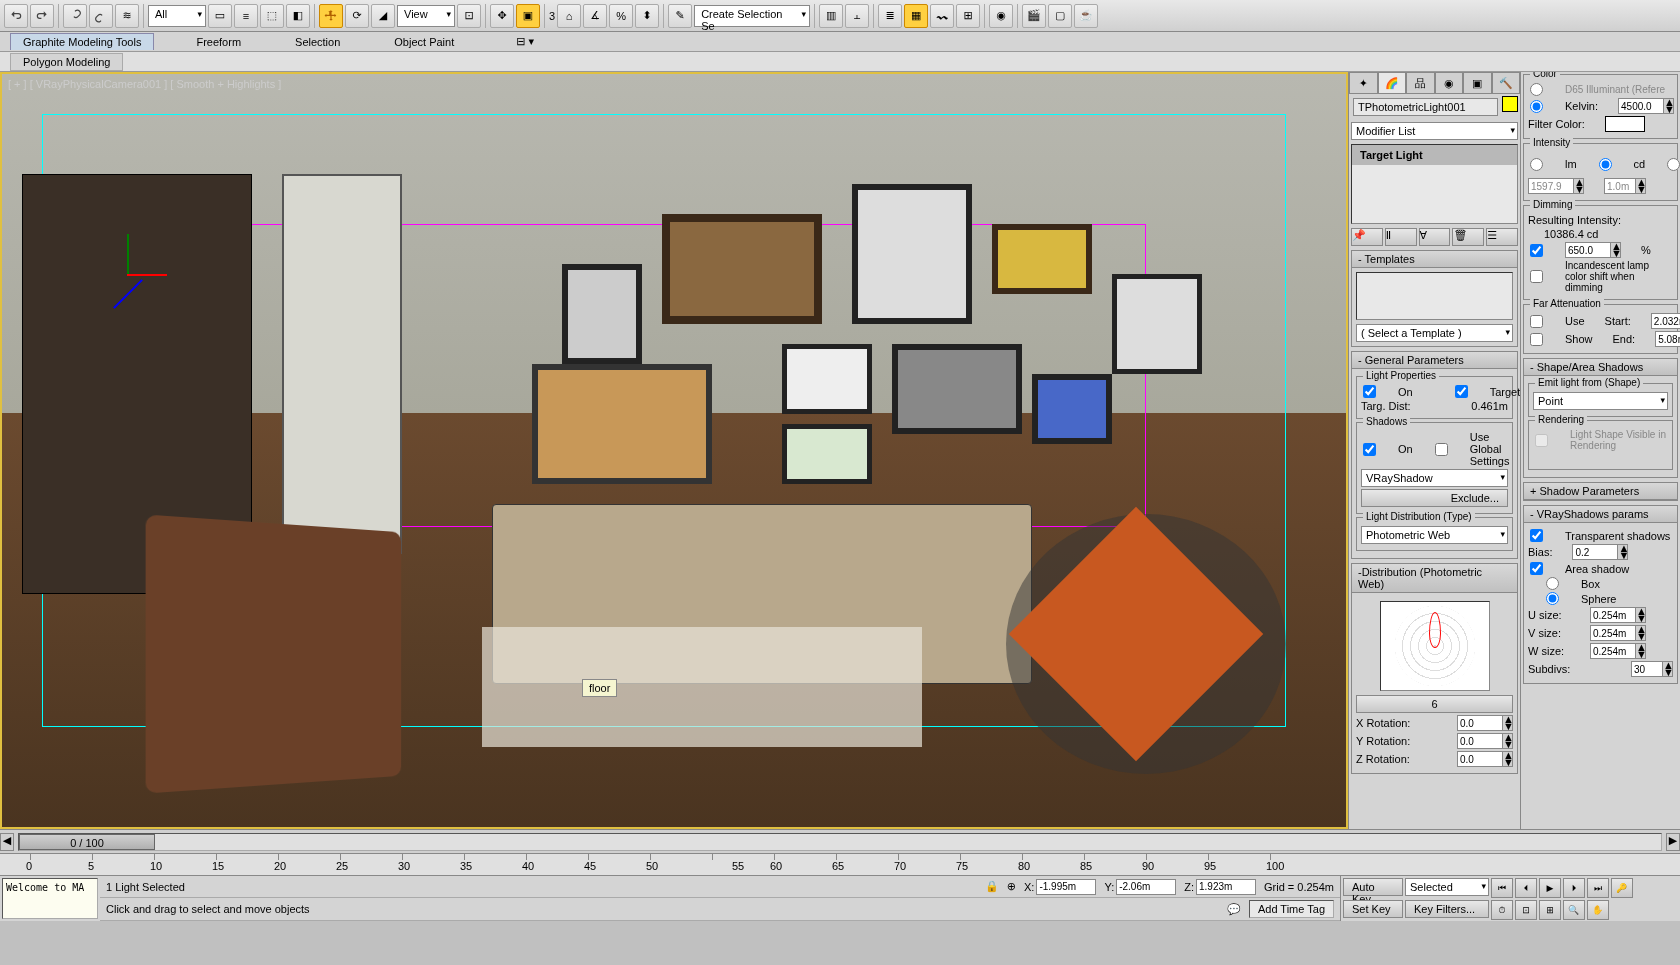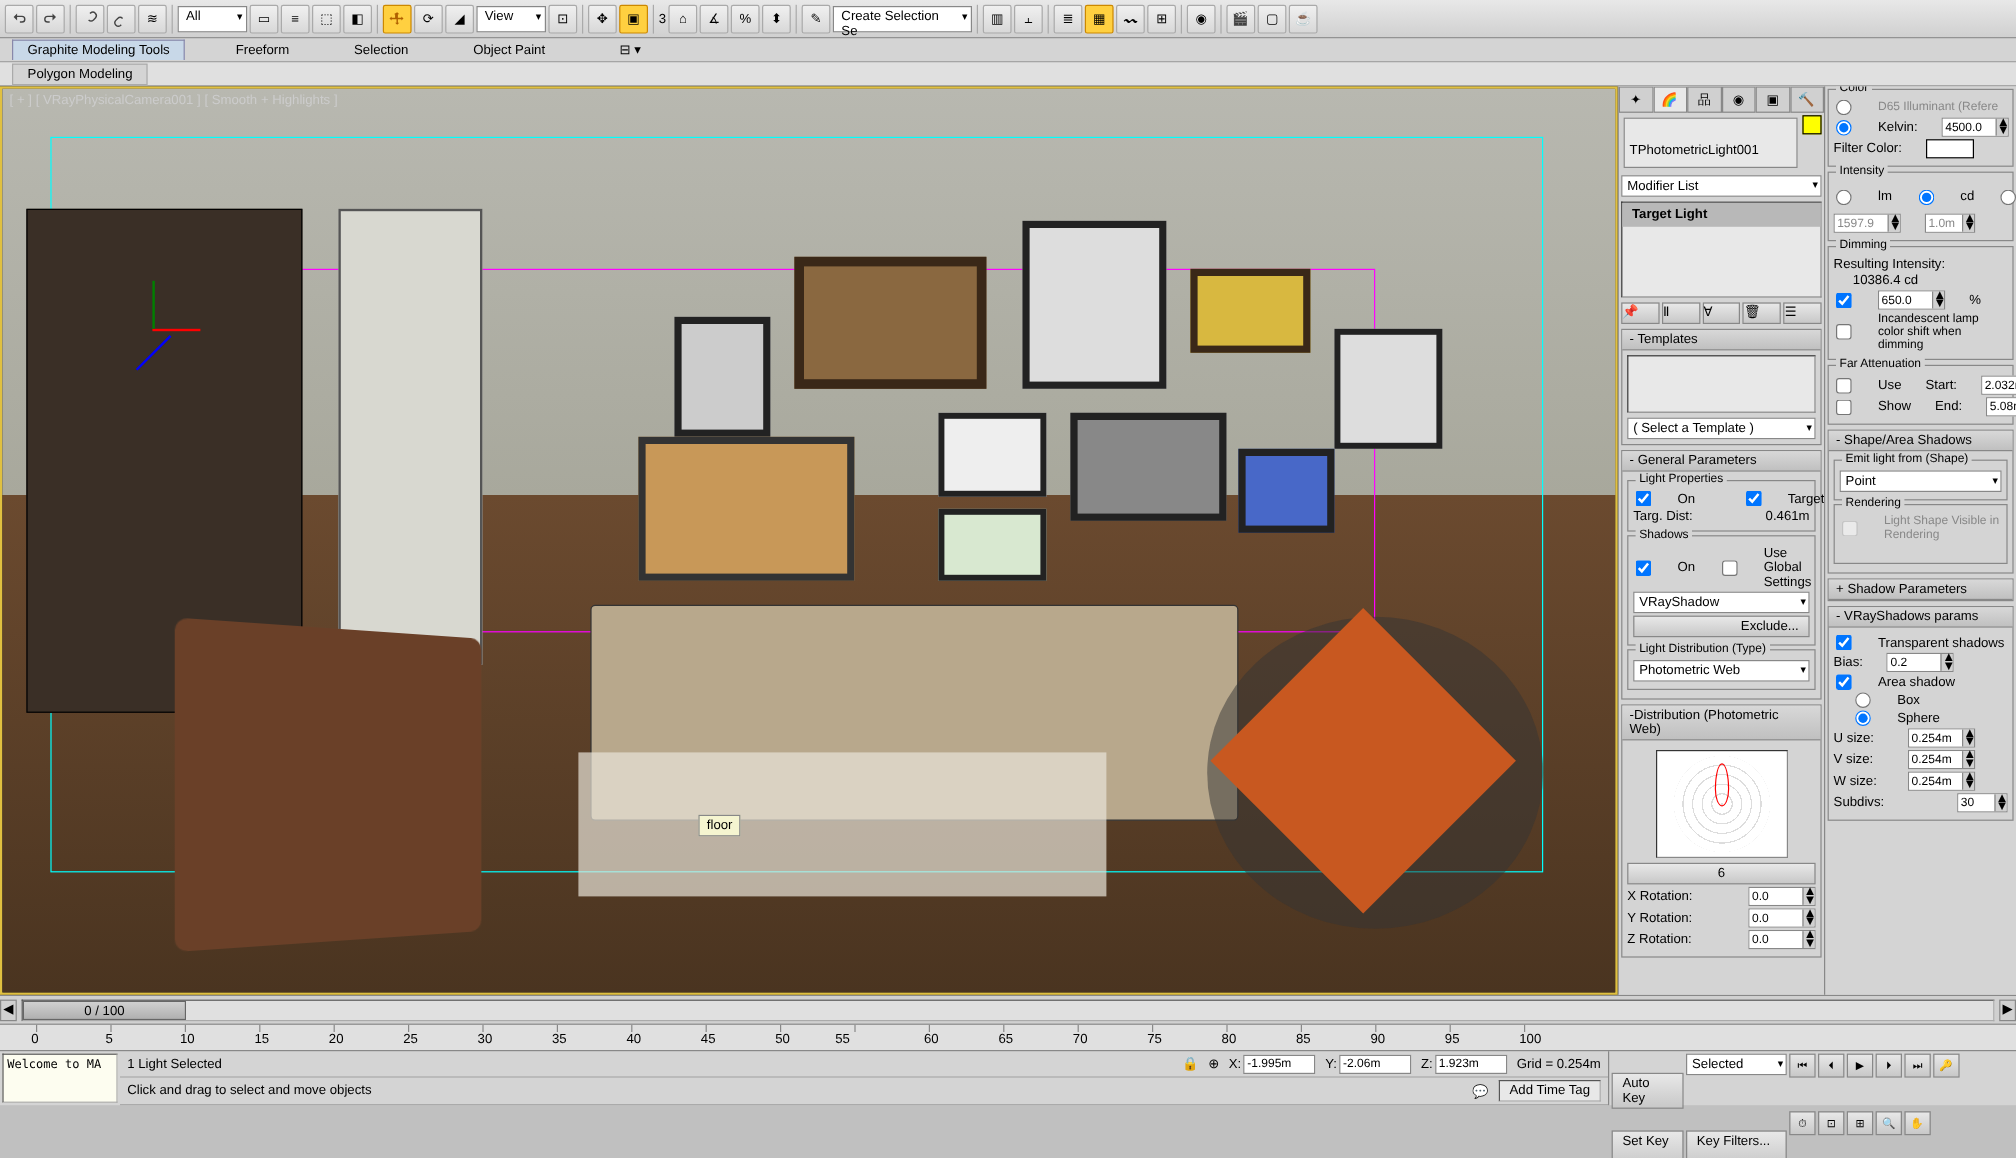--- a/index.html
+++ b/index.html
@@ -32,21 +32,21 @@
 .gizmo .x { position: absolute; width: 40px; height: 2px; background: red; top: 40px; left: 40px; }
 .gizmo .y { position: absolute; width: 2px; height: 40px; background: green; top: 0; left: 40px; }
 .gizmo .z { position: absolute; width: 2px; height: 40px; background: blue; top: 40px; left: 40px; transform: rotate(45deg); }
 
 
 .right-panels { width: 172px; background: #d4d4d4; border-left: 1px solid #888; display: flex; flex-direction: column; overflow: hidden; }
 .right-panels2 { width: 160px; background: #d4d4d4; border-left: 1px solid #888; display: flex; flex-direction: column; overflow: hidden; }
 .panel-tabs { height: 22px; display: flex; background: #c0c0c0; }
 .panel-tab { flex: 1; border: 1px solid #888; display: flex; align-items: center; justify-content: center; cursor: pointer; background: #d0d0d0; }
 .panel-tab.active { background: #e8e8e8; }
-.obj-name { height: 18px; background: #e8e8e8; border: 1px solid #888; margin: 2px; padding: 20px 4px; }
+.obj-name { height: 18px; background: #e8e8e8; border: 1px solid #888; margin: 2px; padding: 2px 4px; }
 .color-swatch { width: 16px; height: 16px; border: 1px solid #000; display: inline-block; vertical-align: middle; }
 .panel-drop { height: 18px; background: #fff; border: 1px solid #888; margin: 2px; padding: 2px 16px 2px 4px; position: relative; }
 .panel-drop::after { content: "▾"; position: absolute; right: 2px; top: 2px; font-size: 9px; }
 .mod-stack { height: 80px; background: #e8e8e8; border: 1px inset #888; margin: 2px; }
 .mod-item { padding: 4px 8px; font-weight: bold; }
 .mod-buttons { display: flex; gap: 2px; margin: 2px; }
 .mod-btn { flex: 1; height: 18px; background: linear-gradient(#e8e8e8,#c8c8c8); border: 1px solid #888; }
 
 .rollout { margin: 2px; border: 1px solid #888; background: #d4d4d4; }
 .rollout-header { background: linear-gradient(#d8d8d8,#c0c0c0); padding: 2px 6px; text-align: left; border-bottom: 1px solid #888; cursor: pointer; font-size: 11px; }
@@ -75,21 +75,21 @@
 
 .status-bar { height: 46px; background: #d4d4d4; border-top: 1px solid #888; display: flex; }
 .status-left { width: 100px; display: flex; flex-direction: column; }
 .script-line { flex: 1; border: 1px inset #aaa; background: #fdfdf0; padding: 3px; margin: 2px; font-family: monospace; font-size: 10px; }
 .status-info { flex: 1; display: flex; flex-direction: column; }
 .info-row { flex: 1; display: flex; align-items: center; padding: 2px 6px; border-bottom: 1px solid #aaa; gap: 8px; }
 .coord-box { display: flex; align-items: center; gap: 2px; }
 .coord-box input { width: 60px; height: 16px; border: 1px solid #888; padding: 0 2px; font-size: 10px; }
 .status-right { width: 340px; display: flex; flex-wrap: wrap; border-left: 1px solid #888; align-content: flex-start; padding: 2px; gap: 2px; }
 .anim-btn { width: 22px; height: 20px; background: linear-gradient(#e8e8e8,#c8c8c8); border: 1px solid #888; display: flex; align-items: center; justify-content: center; cursor: pointer; font-size: 9px; }
-.key-btn { height: 30px; padding: 2px 8px; background: linear-gradient(#e8e8e8,#c8c8c8); border: 1px solid #888; cursor: pointer; margin-top: 16px; }
+.key-btn { height: 18px; padding: 2px 8px; background: linear-gradient(#e8e8e8,#c8c8c8); border: 1px solid #888; cursor: pointer; }
 
 svg { width: 14px; height: 14px; }
 </style>
 </head>
 <body>
 
 <div class="toolbar">
   <div class="tb-btn">
       <svg viewBox="0 0 24 24">
         <path d="M9 14l-5-5 5-5v3h7a5 5 0 010 10h-3v-2h3a3 3 0 000-6H9v5z" fill="#444"></path>
@@ -543,21 +543,21 @@
     <div class="lbl" style="left: 398px;">30</div>
     <div class="tick" style="left: 464px;"></div>
     <div class="lbl" style="left: 460px;">35</div>
     <div class="tick" style="left: 526px;"></div>
     <div class="lbl" style="left: 522px;">40</div>
     <div class="tick" style="left: 588px;"></div>
     <div class="lbl" style="left: 584px;">45</div>
     <div class="tick" style="left: 650px;"></div>
     <div class="lbl" style="left: 646px;">50</div>
     <div class="tick" style="left: 712px;"></div>
-    <div class="lbl" style="left: 696px;">55</div>
+    <div class="lbl" style="left: 732px;">55</div>
     <div class="tick" style="left: 774px;"></div>
     <div class="lbl" style="left: 770px;">60</div>
     <div class="tick" style="left: 836px;"></div>
     <div class="lbl" style="left: 832px;">65</div>
     <div class="tick" style="left: 898px;"></div>
     <div class="lbl" style="left: 894px;">70</div>
     <div class="tick" style="left: 960px;"></div>
     <div class="lbl" style="left: 956px;">75</div>
     <div class="tick" style="left: 1022px;"></div>
     <div class="lbl" style="left: 1018px;">80</div>

